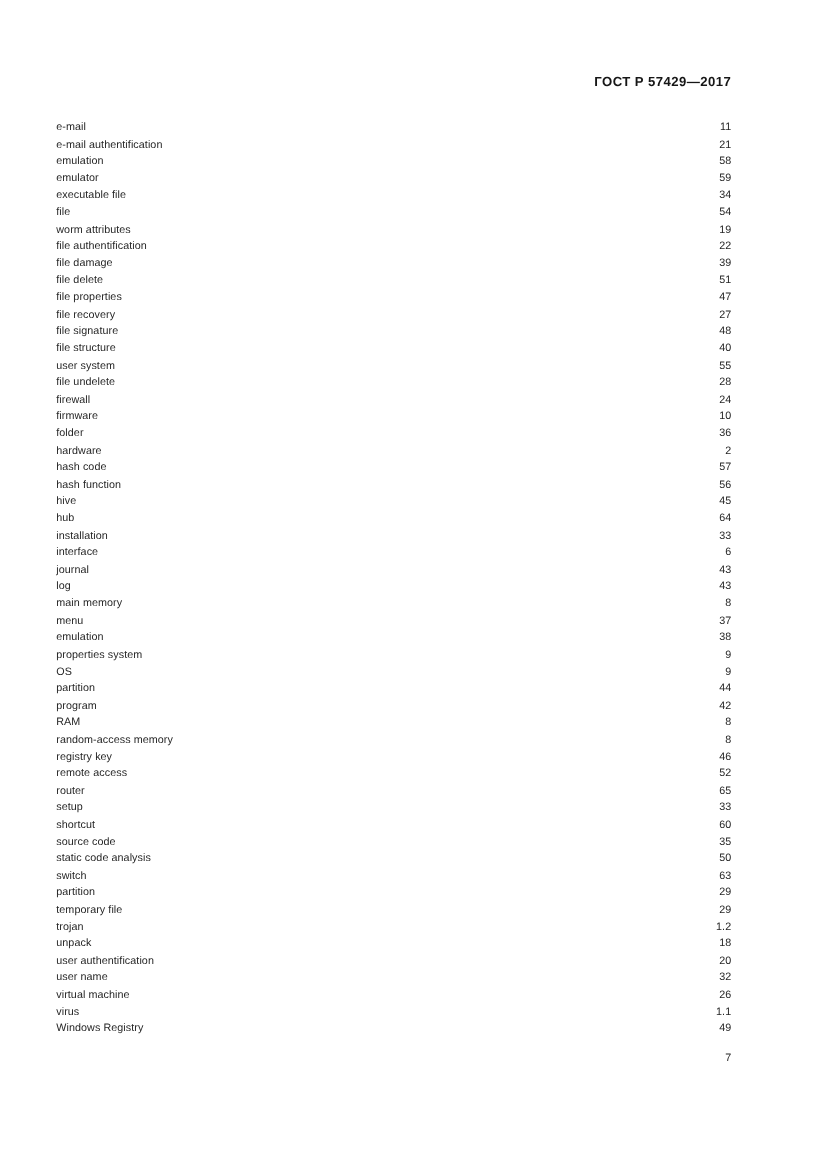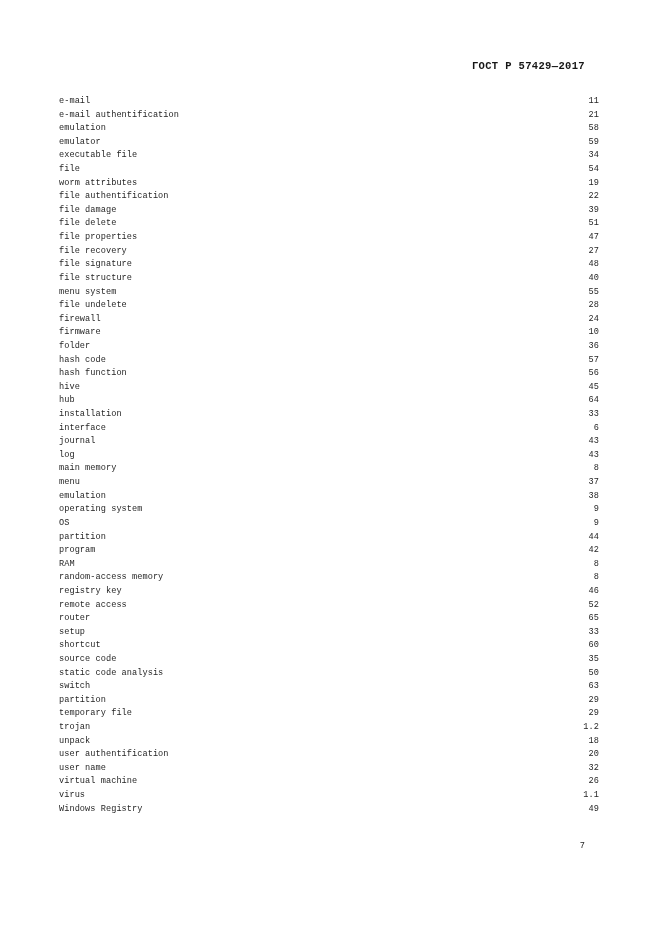--- a/index.html
+++ b/index.html
@@ -14,37 +14,36 @@
     color: #1a1a1a;
     -webkit-font-smoothing: antialiased;
   }
   .page {
     position: relative;
     width: 661px;
     height: 935px;
     box-sizing: border-box;
     background: #ffffff;
     overflow: hidden;
-    font-family: Liberation Mono, monospace;
   }
   .page-header {
     position: absolute;
     top: 60px;
     left: 45px;
     width: 540px;
     text-align: right;
     font-size: 10.5px;
     font-weight: bold;
     letter-spacing: 0.35px;
     color: #161616;
   }
   .index-body {
     position: absolute;
     top: 95px;
-    left: 59px;
+    left: 45px;
     width: 540px;
   }
   .index-row {
     display: flex;
     align-items: baseline;
     justify-content: space-between;
     height: 13.62px;
     line-height: 13.62px;
     font-size: 8.6px;
     color: #262626;
@@ -126,40 +125,44 @@
       </div>
       <div class="index-row">
         <span class="index-term">file signature</span>
         <span class="index-page">48</span>
       </div>
       <div class="index-row">
         <span class="index-term">file structure</span>
         <span class="index-page">40</span>
       </div>
       <div class="index-row">
-        <span class="index-term">menu system</span>
+        <span class="index-term">user system</span>
         <span class="index-page">55</span>
       </div>
       <div class="index-row">
         <span class="index-term">file undelete</span>
         <span class="index-page">28</span>
       </div>
       <div class="index-row">
         <span class="index-term">firewall</span>
         <span class="index-page">24</span>
       </div>
       <div class="index-row">
         <span class="index-term">firmware</span>
         <span class="index-page">10</span>
       </div>
       <div class="index-row">
         <span class="index-term">folder</span>
         <span class="index-page">36</span>
       </div>
       <div class="index-row">
+        <span class="index-term">hardware</span>
+        <span class="index-page">2</span>
+      </div>
+      <div class="index-row">
         <span class="index-term">hash code</span>
         <span class="index-page">57</span>
       </div>
       <div class="index-row">
         <span class="index-term">hash function</span>
         <span class="index-page">56</span>
       </div>
       <div class="index-row">
         <span class="index-term">hive</span>
         <span class="index-page">45</span>
@@ -190,21 +193,21 @@
       </div>
       <div class="index-row">
         <span class="index-term">menu</span>
         <span class="index-page">37</span>
       </div>
       <div class="index-row">
         <span class="index-term">emulation</span>
         <span class="index-page">38</span>
       </div>
       <div class="index-row">
-        <span class="index-term">operating system</span>
+        <span class="index-term">properties system</span>
         <span class="index-page">9</span>
       </div>
       <div class="index-row">
         <span class="index-term">OS</span>
         <span class="index-page">9</span>
       </div>
       <div class="index-row">
         <span class="index-term">partition</span>
         <span class="index-page">44</span>
       </div>

